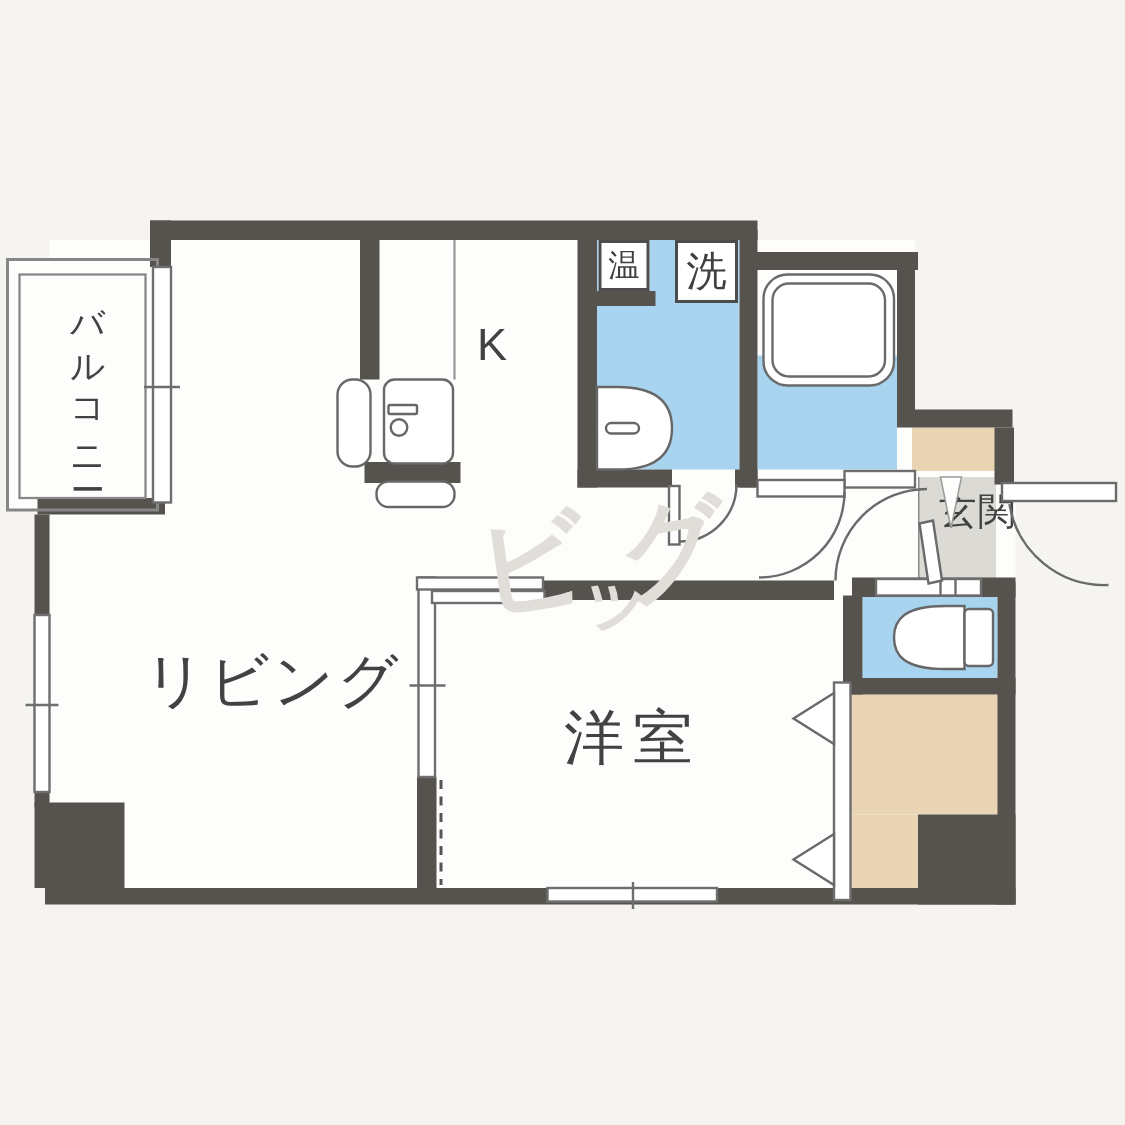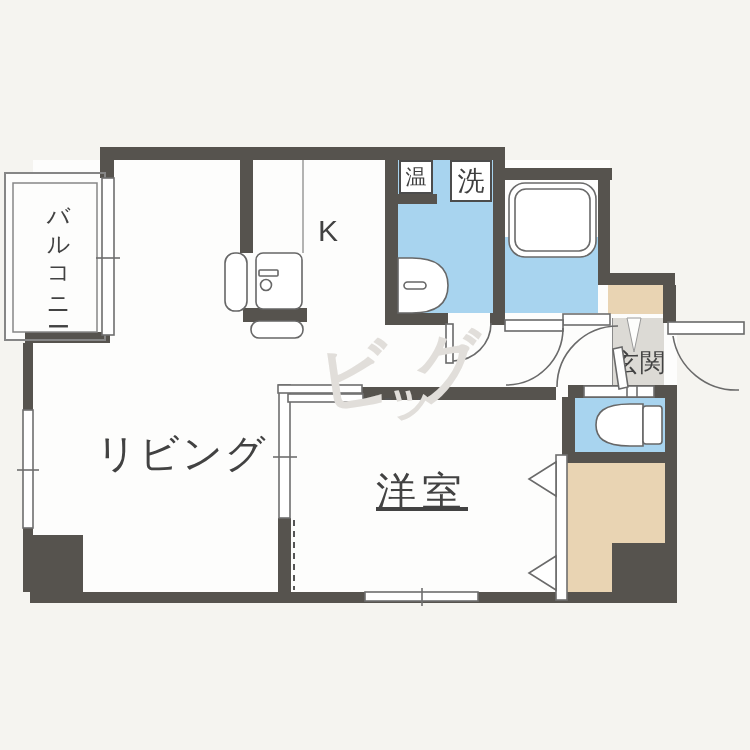--- a/index.html
+++ b/index.html
@@ -150,22 +150,22 @@
   <div class="watermark">
     <span class="wm-char" style="left:318px;top:328px;font-size:72px;transform:rotate(-8deg);">ビ</span>
     <span class="wm-char" style="left:386px;top:368px;font-size:48px;transform:rotate(12deg);">ッ</span>
     <span class="wm-char" style="left:412px;top:318px;font-size:72px;transform:rotate(-10deg);">グ</span>
   </div>
 
   <div class="lbl-layer">
     <div class="label v-label" style="left:44px;top:190px;font-size:23px;">バルコニー</div>
     <div class="label" style="left:96px;top:426px;font-size:40px;letter-spacing:2px;">リビング</div>
     <div class="label" style="left:318px;top:214px;font-size:30px;">K</div>
-    <div class="label" style="left:376px;top:464px;font-size:40px;letter-spacing:6px;text-decoration:underline;">洋室</div>
-    <div class="label" style="left:614px;top:346px;font-size:25px;letter-spacing:1px;">玄関</div>
+    <div class="label" style="left:376px;top:464px;font-size:40px;letter-spacing:6px;">洋室</div>
+    <div class="label" style="left:614px;top:324px;font-size:25px;letter-spacing:1px;padding-left:12px;">玄関</div>
     <div class="badge" style="left:399px;top:160px;width:34px;height:34px;font-size:21px;">
       <span>温</span>
     </div>
     <div class="badge" style="left:450px;top:160px;width:42px;height:42px;font-size:27px;">
       <span>洗</span>
     </div>
   </div>
 
 </div>
 

